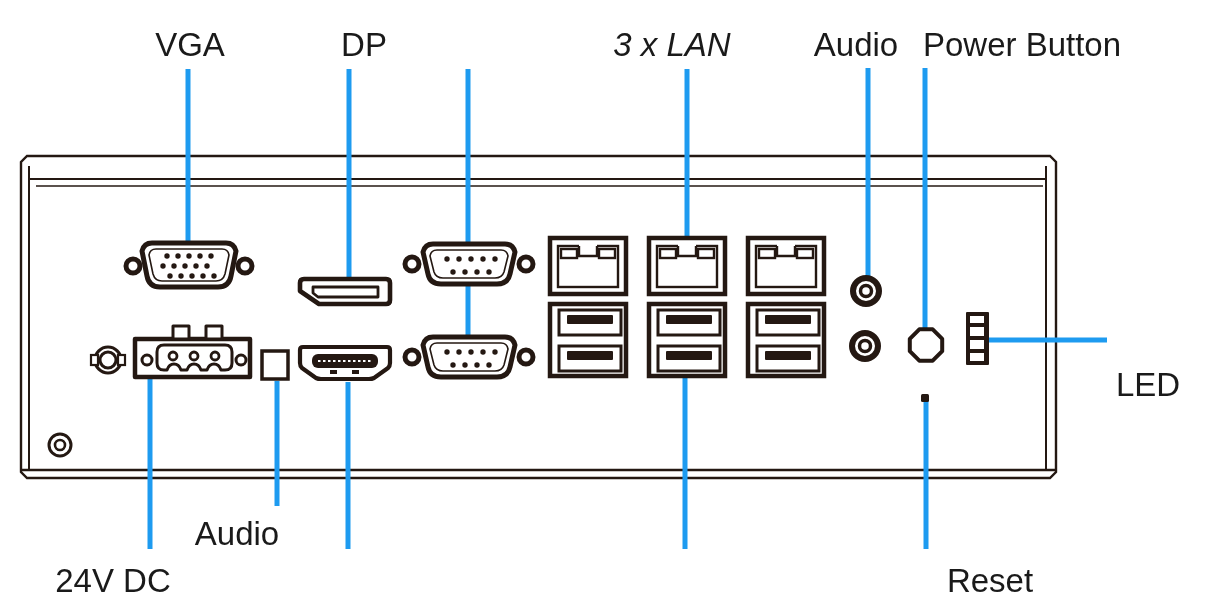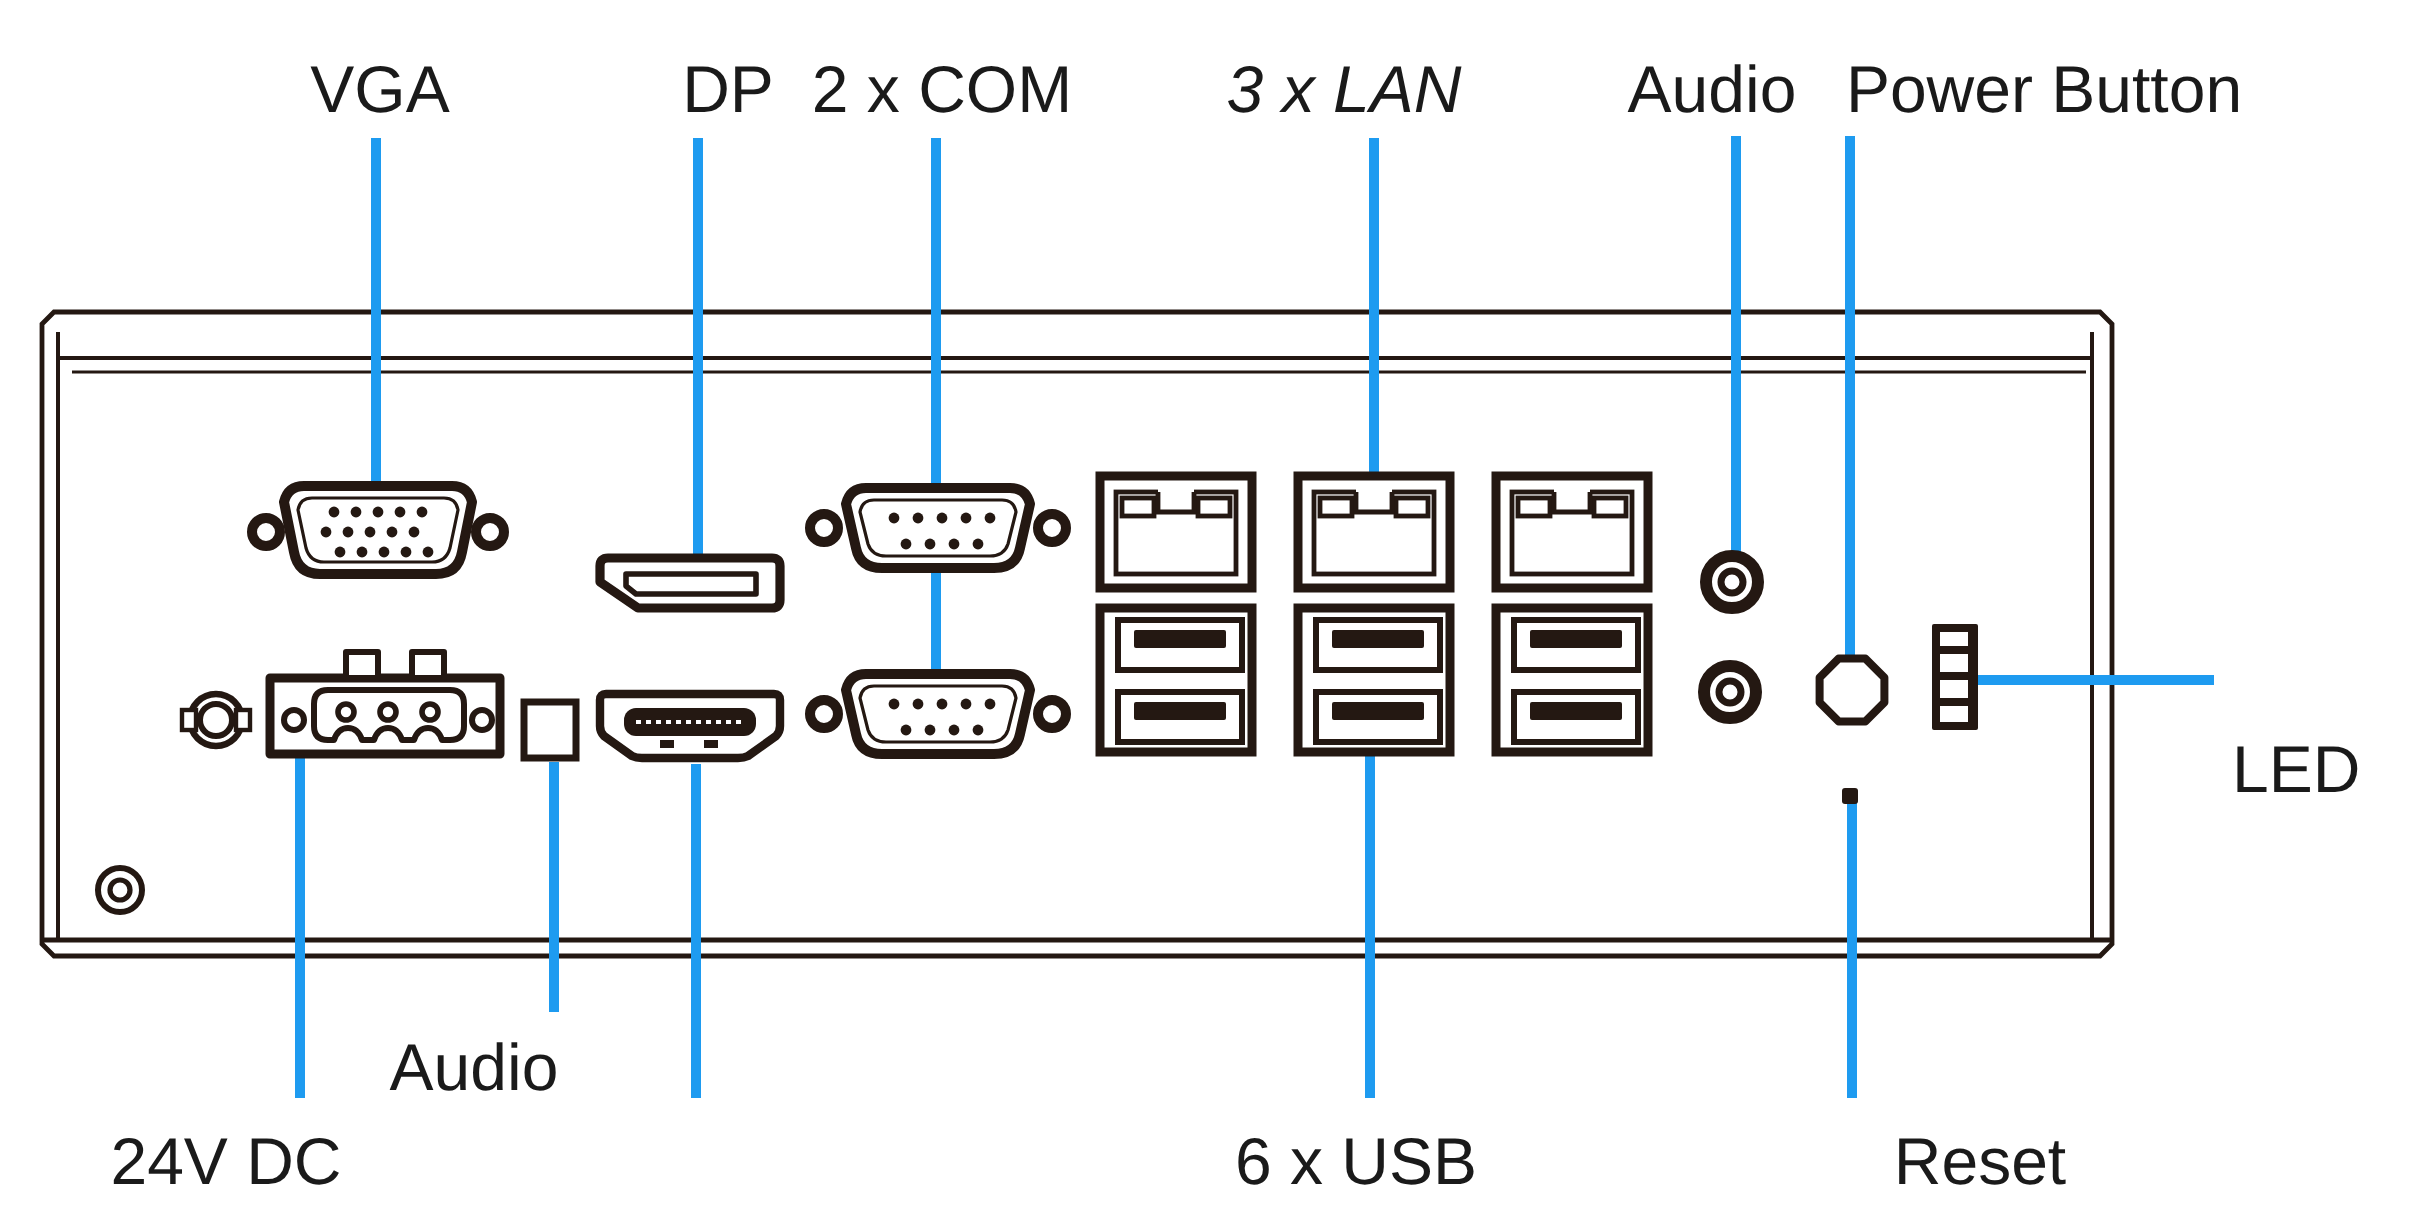--- a/index.html
+++ b/index.html
@@ -224,22 +224,20 @@
     </g>
 
     <g>
       <circle class="fw" stroke-width="3" cx="60" cy="445" r="11"></circle>
       <circle class="fw" stroke-width="2.6" cx="60" cy="445" r="5"></circle>
     </g>
   </svg>
 
   <div class="lbl lbl-vga">VGA</div>
   <div class="lbl lbl-dp">DP</div>
-  <div class="lbl lbl-com">2 x COM</div>
   <div class="lbl lbl-lan">3 x LAN</div>
   <div class="lbl lbl-audio">Audio</div>
   <div class="lbl lbl-power">Power Button</div>
   <div class="lbl lbl-led noshift">LED</div>
   <div class="lbl lbl-remote">Audio</div>
   <div class="lbl lbl-dc">24V DC</div>
-  <div class="lbl lbl-usb">6 x USB</div>
   <div class="lbl lbl-reset">Reset</div>
 </div>
 
 </body></html>

